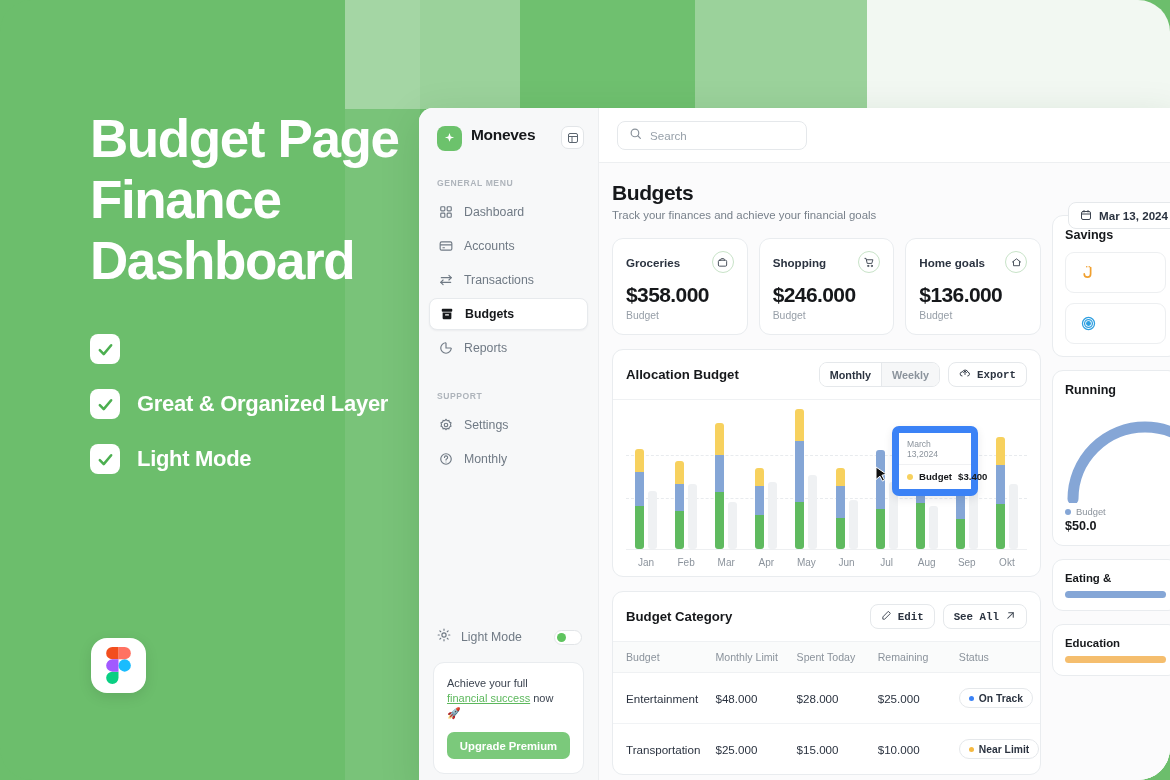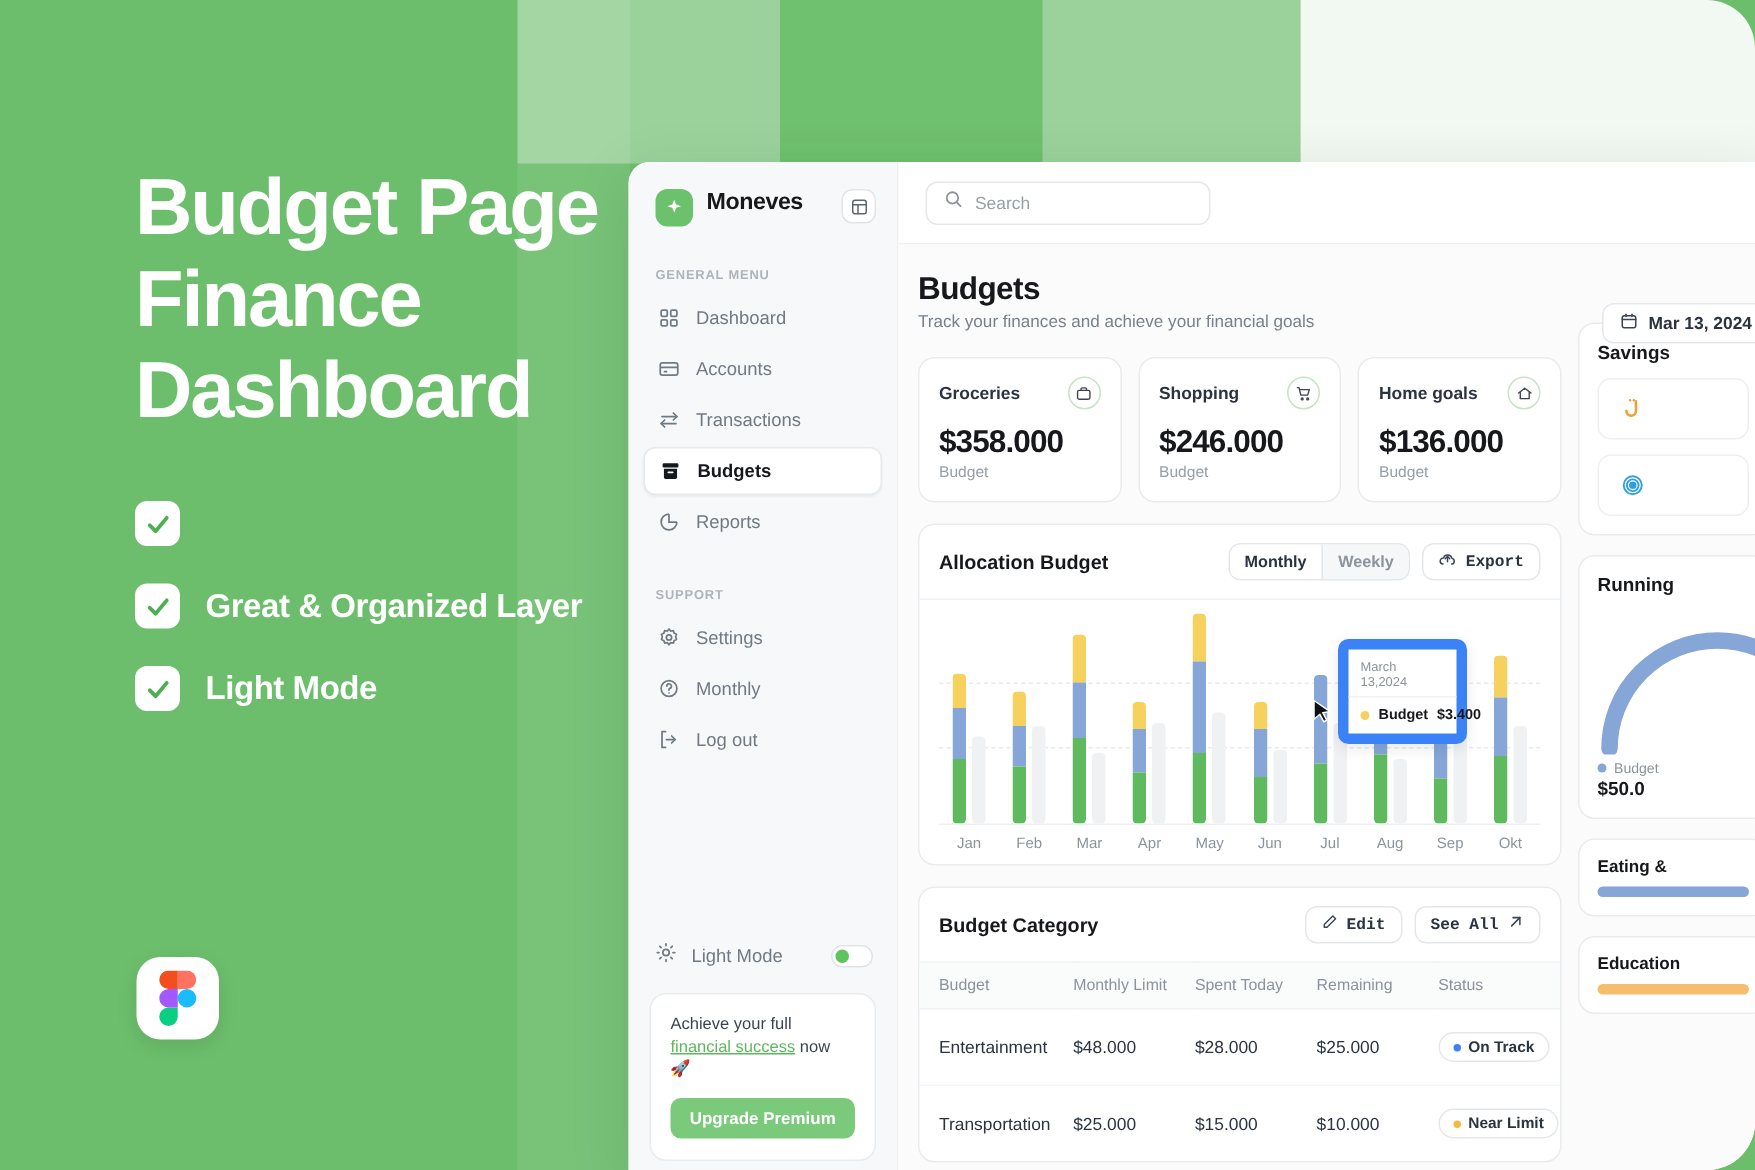--- a/index.html
+++ b/index.html
@@ -369,30 +369,20 @@
         </div>
         <div class="nav-item">
           <span class="ic">
             <svg width="14" height="14" viewBox="0 0 24 24" fill="none" stroke="currentColor" stroke-width="2" stroke-linecap="round">
                 <circle cx="12" cy="12" r="9"></circle>
                 <path d="M9.4 9.3a2.7 2.7 0 1 1 3.6 2.6c-.7.3-1 .9-1 1.6v.3"></path>
                 <circle cx="12" cy="17" r="0.9" fill="currentColor" stroke="none"></circle>
               </svg>
           </span>
           <span>Monthly</span>
-        </div>
-        <div class="nav-item">
-          <span class="ic">
-            <svg width="14" height="14" viewBox="0 0 24 24" fill="none" stroke="currentColor" stroke-width="2" stroke-linecap="round" stroke-linejoin="round">
-                <path d="M8 3H4v18h4"></path>
-                <polyline points="15,8 19,12 15,16"></polyline>
-                <line x1="19" y1="12" x2="9" y2="12"></line>
-              </svg>
-          </span>
-          <span>Log out</span>
         </div>
       </nav>
 
       <div class="nav-spacer"></div>
 
       <div class="lightmode">
         <span class="ic">
           <svg width="14" height="14" viewBox="0 0 24 24" fill="none" stroke="#707A85" stroke-width="2" stroke-linecap="round">
               <circle cx="12" cy="12" r="3.6"></circle>
               <path d="M12 2v2M12 20v2M2 12h2M20 12h2M4.9 4.9l1.5 1.5M17.6 17.6l1.5 1.5M19.1 4.9l-1.5 1.5M6.4 17.6l-1.5 1.5"></path>

